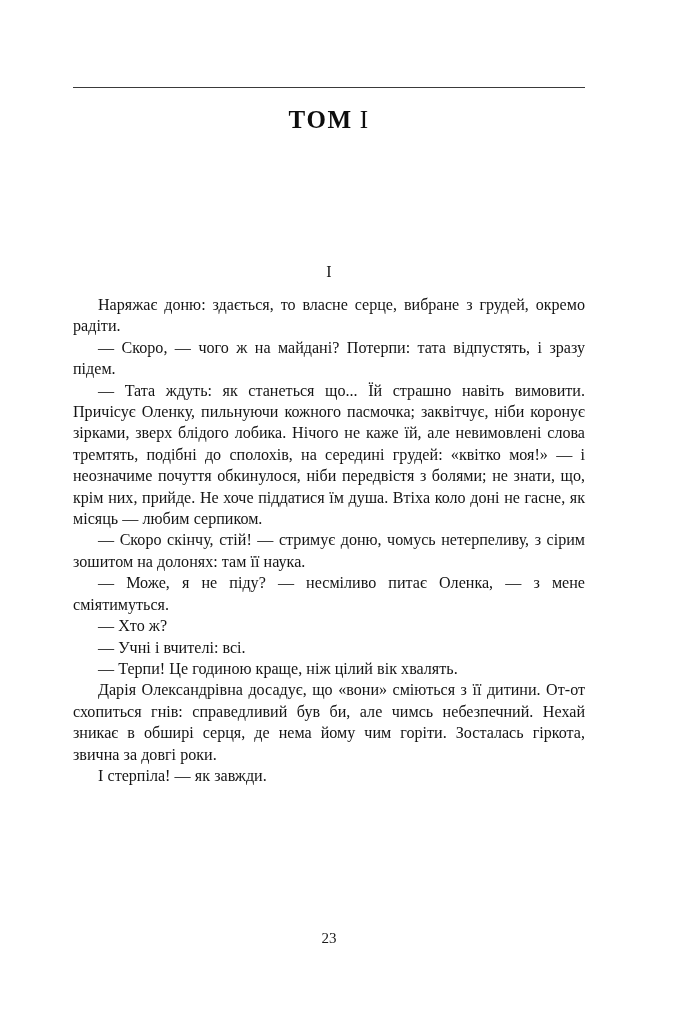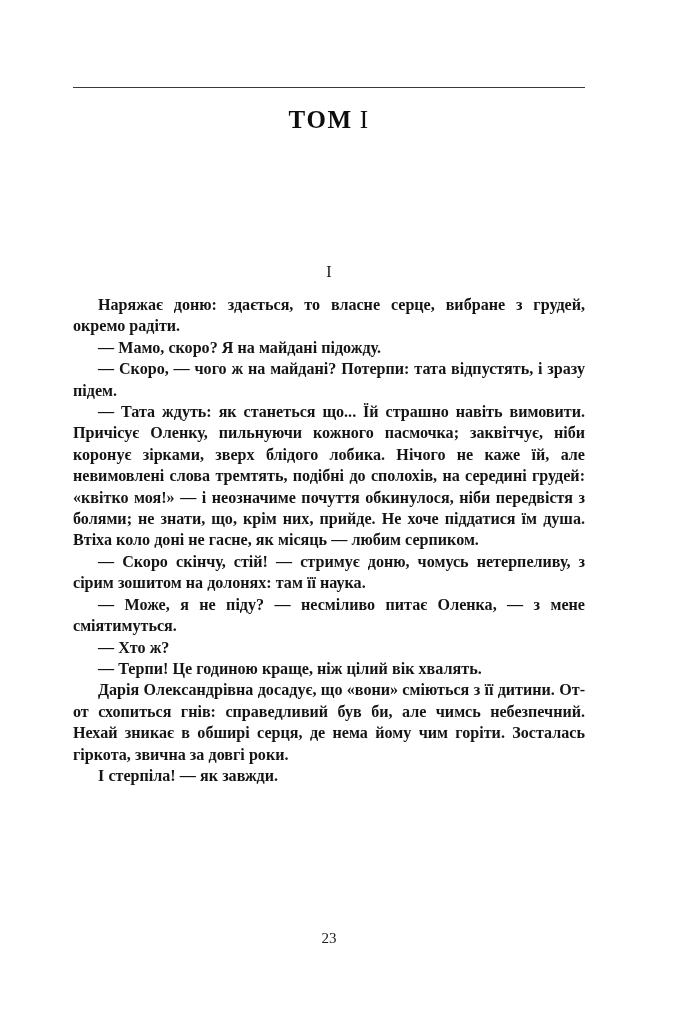--- a/index.html
+++ b/index.html
@@ -57,21 +57,20 @@
     line-height: 20px;
     color: #161616;
   }
 
   
   .body-column {
     position: absolute;
     left: 73px;
     top: 294px;
     width: 512px;
-    font-weight: bold;
   }
   .body-column p {
     margin: 0;
     font-size: 16.1px;
     line-height: 21.4px;
     text-align: justify;
     text-align-last: left;
     text-indent: 25px;
     hyphens: manual;
     word-spacing: 0.1px;
@@ -101,26 +100,26 @@
   <div class="header-rule"></div>
 
   <div class="volume-title">
     <span>ТОМ</span><span class="numeral">I</span>
   </div>
 
   <div class="chapter-numeral">I</div>
 
   <div class="body-column">
     <p>Наряжає доню: здається, то власне серце, вибране з грудей, окремо радіти.</p>
-    <p>— Мамо, скоро? Я на майдані підожду.</p>
     <p>— Скоро, — чого ж на майдані? Потерпи: тата відпустять, і зразу підем.</p>
     <p>— Тата ждуть: як станеться що... Їй страшно навіть вимовити. Причісує Оленку, пильнуючи кожного пасмочка; заквітчує, ніби коронує зірками, зверх блідого лобика. Нічого не каже їй, але невимовлені слова тремтять, подібні до сполохів, на середині грудей: «квітко моя!» — і неозначиме почуття обкинулося, ніби передвістя з болями; не знати, що, крім них, прийде. Не хоче піддатися їм душа. Втіха коло доні не гасне, як місяць — любим серпиком.</p>
     <p>— Скоро скінчу, стій! — стримує доню, чомусь нетерпеливу, з сірим зошитом на долонях: там її наука.</p>
     <p>— Може, я не піду? — несміливо питає Оленка, — з мене сміятимуться.</p>
     <p>— Хто ж?</p>
+    <p>— Учні і вчителі: всі.</p>
     <p>— Терпи! Це годиною краще, ніж цілий вік хвалять.</p>
     <p>Дарія Олександрівна досадує, що «вони» сміються з її дитини. От-от схопиться гнів: справедливий був би, але чимсь небезпечний. Нехай зникає в обширі серця, де нема йому чим горіти. Зосталась гіркота, звична за довгі роки.</p>
     <p>І стерпіла! — як завжди.</p>
   </div>
 
   <div class="folio">23</div>
 
 </div>
 
 </body></html>

